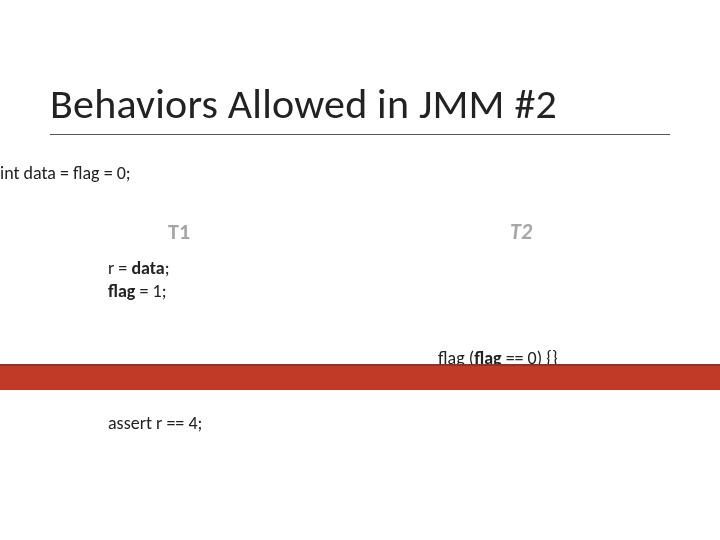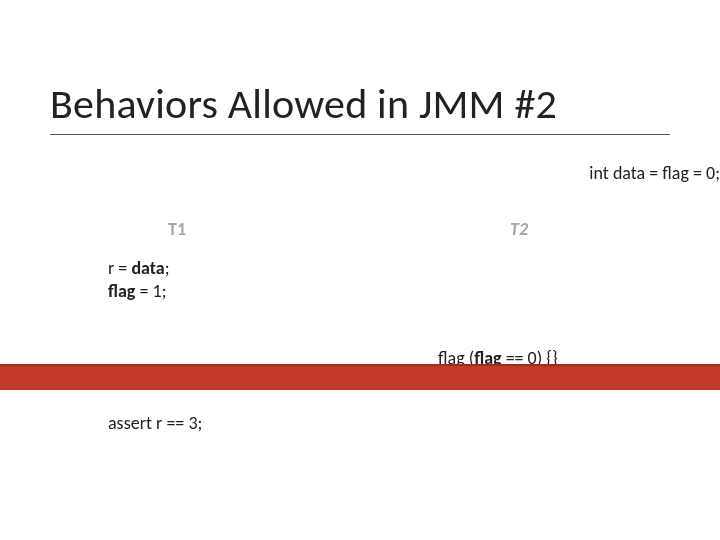--- a/index.html
+++ b/index.html
@@ -35,27 +35,27 @@
     top: 134px;
     width: 620px;
     height: 0;
     border-top: 1px solid #555;
   }
   .init {
     position: absolute;
     top: 162px;
     left: 0;
     width: 720px;
-    text-align: right;
+    text-align: left;
     font-size: 18px;
     color: #222;
   }
   .t-header {
     position: absolute;
-    font-size: 18px;
+    font-size: 22px;
     font-weight: 700;
     color: #a6a6a6;
   }
   .t1-header { left: 168px; top: 218px; }
   .t2-header { left: 510px; top: 218px; font-style: italic; }
   .code {
     position: absolute;
     font-size: 18px;
     color: #222;
     line-height: 1.28;
@@ -102,17 +102,17 @@
       <span class="bold">flag </span><span>= 1;</span>
     </div>
   </div>
 
   <div class="code t2-block">
     <div>
       <span>flag (</span><span class="bold">flag </span><span>== 0) {}</span>
     </div>
   </div>
 
-  <div class="code assert-block">assert r == 3;</div>
+  <div class="code assert-block">assert r == 4;</div>
 
   <div class="footer-band"></div>
   <div class="page-num">25</div>
 </div>
 
 </body></html>

